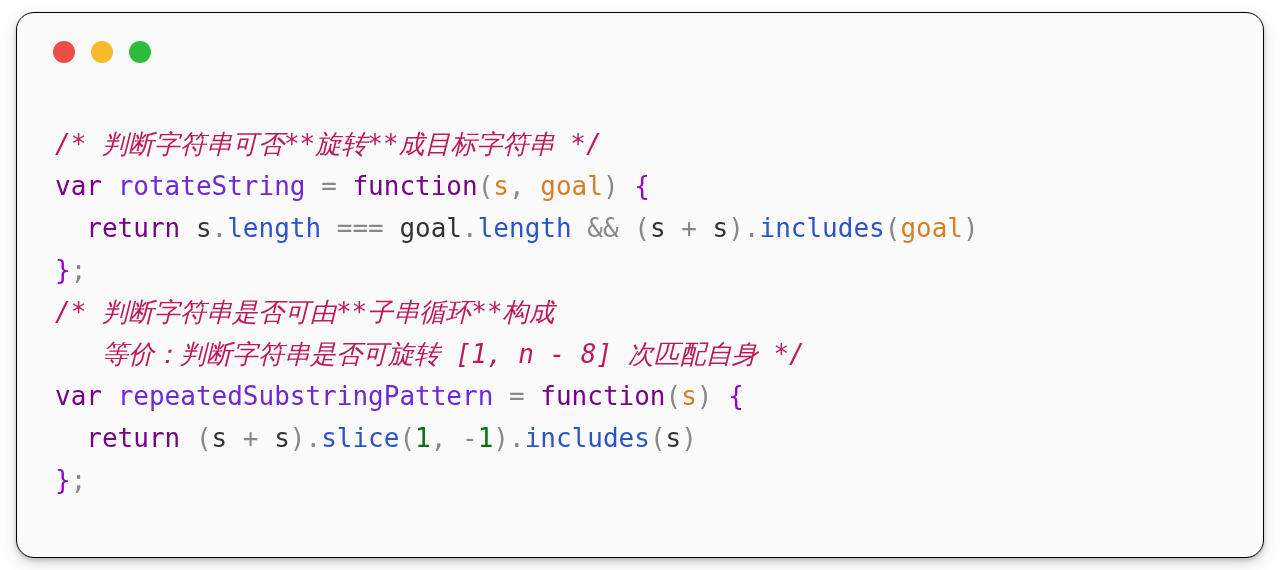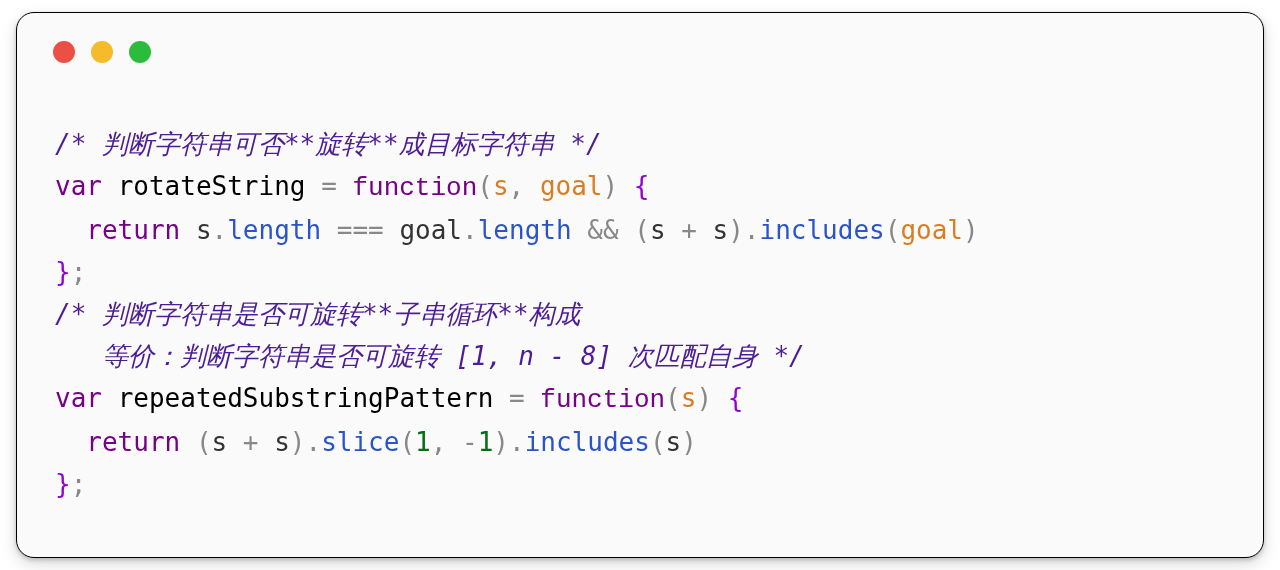--- a/index.html
+++ b/index.html
@@ -43,24 +43,24 @@
     left: 38px;
     right: 38px;
     font-family: "Menlo", "Consolas", "DejaVu Sans Mono", monospace;
     font-size: 26px;
     line-height: 42px;
     white-space: pre;
     color: #333333;
   }
 
   
-  .tok-comment   { color: #4c1d95; font-style: italic; margin-top: 38px; }
+  .tok-comment   { color: #be185d; font-style: italic; margin-top: 38px; }
   .tok-keyword   { color: #770088; text-align: center; }           
-  .tok-funcdef   { color: #000000; }           
-  .tok-funcword  { color: #770088; font-family: Liberation Mono, monospace; }           
+  .tok-funcdef   { color: #6d28d9; }           
+  .tok-funcword  { color: #770088; }           
   .tok-param     { color: #d97d24; }           
   .tok-ident     { color: #333333; }           
   .tok-prop      { color: #2a54c8; margin-top: 15px; }           
   .tok-op        { color: #888888; }           
   .tok-punct     { color: #888888; }           
   .tok-bracepurple { color: #9400d3; }         
   .tok-num       { color: #046e14; }           
 </style>
 </head>
 <body>
@@ -69,18 +69,18 @@
   <div class="traffic-lights">
     <div class="tl tl-red"></div>
     <div class="tl tl-yellow"></div>
     <div class="tl tl-green"></div>
   </div>
 
   <div class="code-area"><span class="tok-comment">/* 判断字符串可否**旋转**成目标字符串 */</span>
 <span class="tok-keyword">var</span><span> </span><span class="tok-funcdef">rotateString</span><span> </span><span class="tok-op">=</span><span> </span><span class="tok-funcword">function</span><span class="tok-punct">(</span><span class="tok-param">s</span><span class="tok-op">, </span><span class="tok-param">goal</span><span class="tok-punct">)</span><span> </span><span class="tok-bracepurple">{</span>
 <span>  </span><span class="tok-keyword">return</span><span> </span><span class="tok-ident">s</span><span class="tok-punct">.</span><span class="tok-prop">length</span><span> </span><span class="tok-op">===</span><span> </span><span class="tok-ident">goal</span><span class="tok-punct">.</span><span class="tok-prop">length</span><span> </span><span class="tok-op">&amp;&amp;</span><span> </span><span class="tok-punct">(</span><span class="tok-ident">s</span><span> </span><span class="tok-op">+</span><span> </span><span class="tok-ident">s</span><span class="tok-punct">)</span><span class="tok-punct">.</span><span class="tok-prop">includes</span><span class="tok-punct">(</span><span class="tok-param">goal</span><span class="tok-punct">)</span>
 <span class="tok-bracepurple">}</span><span class="tok-punct">;</span>
-<span class="tok-comment">/* 判断字符串是否可旋转**子串循环**构成</span>
+<span class="tok-comment">/* 判断字符串是否可由**子串循环**构成</span>
 <span class="tok-comment">   等价：判断字符串是否可旋转 [1, n - 8] 次匹配自身 */</span>
 <span class="tok-keyword">var</span><span> </span><span class="tok-funcdef">repeatedSubstringPattern</span><span> </span><span class="tok-op">=</span><span> </span><span class="tok-funcword">function</span><span class="tok-punct">(</span><span class="tok-param">s</span><span class="tok-punct">)</span><span> </span><span class="tok-bracepurple">{</span>
 <span>  </span><span class="tok-keyword">return</span><span> </span><span class="tok-punct">(</span><span class="tok-ident">s</span><span> </span><span class="tok-op">+</span><span> </span><span class="tok-ident">s</span><span class="tok-punct">)</span><span class="tok-punct">.</span><span class="tok-prop">slice</span><span class="tok-punct">(</span><span class="tok-num">1</span><span class="tok-op">, </span><span class="tok-op">-</span><span class="tok-num">1</span><span class="tok-punct">)</span><span class="tok-punct">.</span><span class="tok-prop">includes</span><span class="tok-punct">(</span><span class="tok-ident">s</span><span class="tok-punct">)</span>
 <span class="tok-bracepurple">}</span><span class="tok-punct">;</span></div>
 </div>
 
 </body></html>

